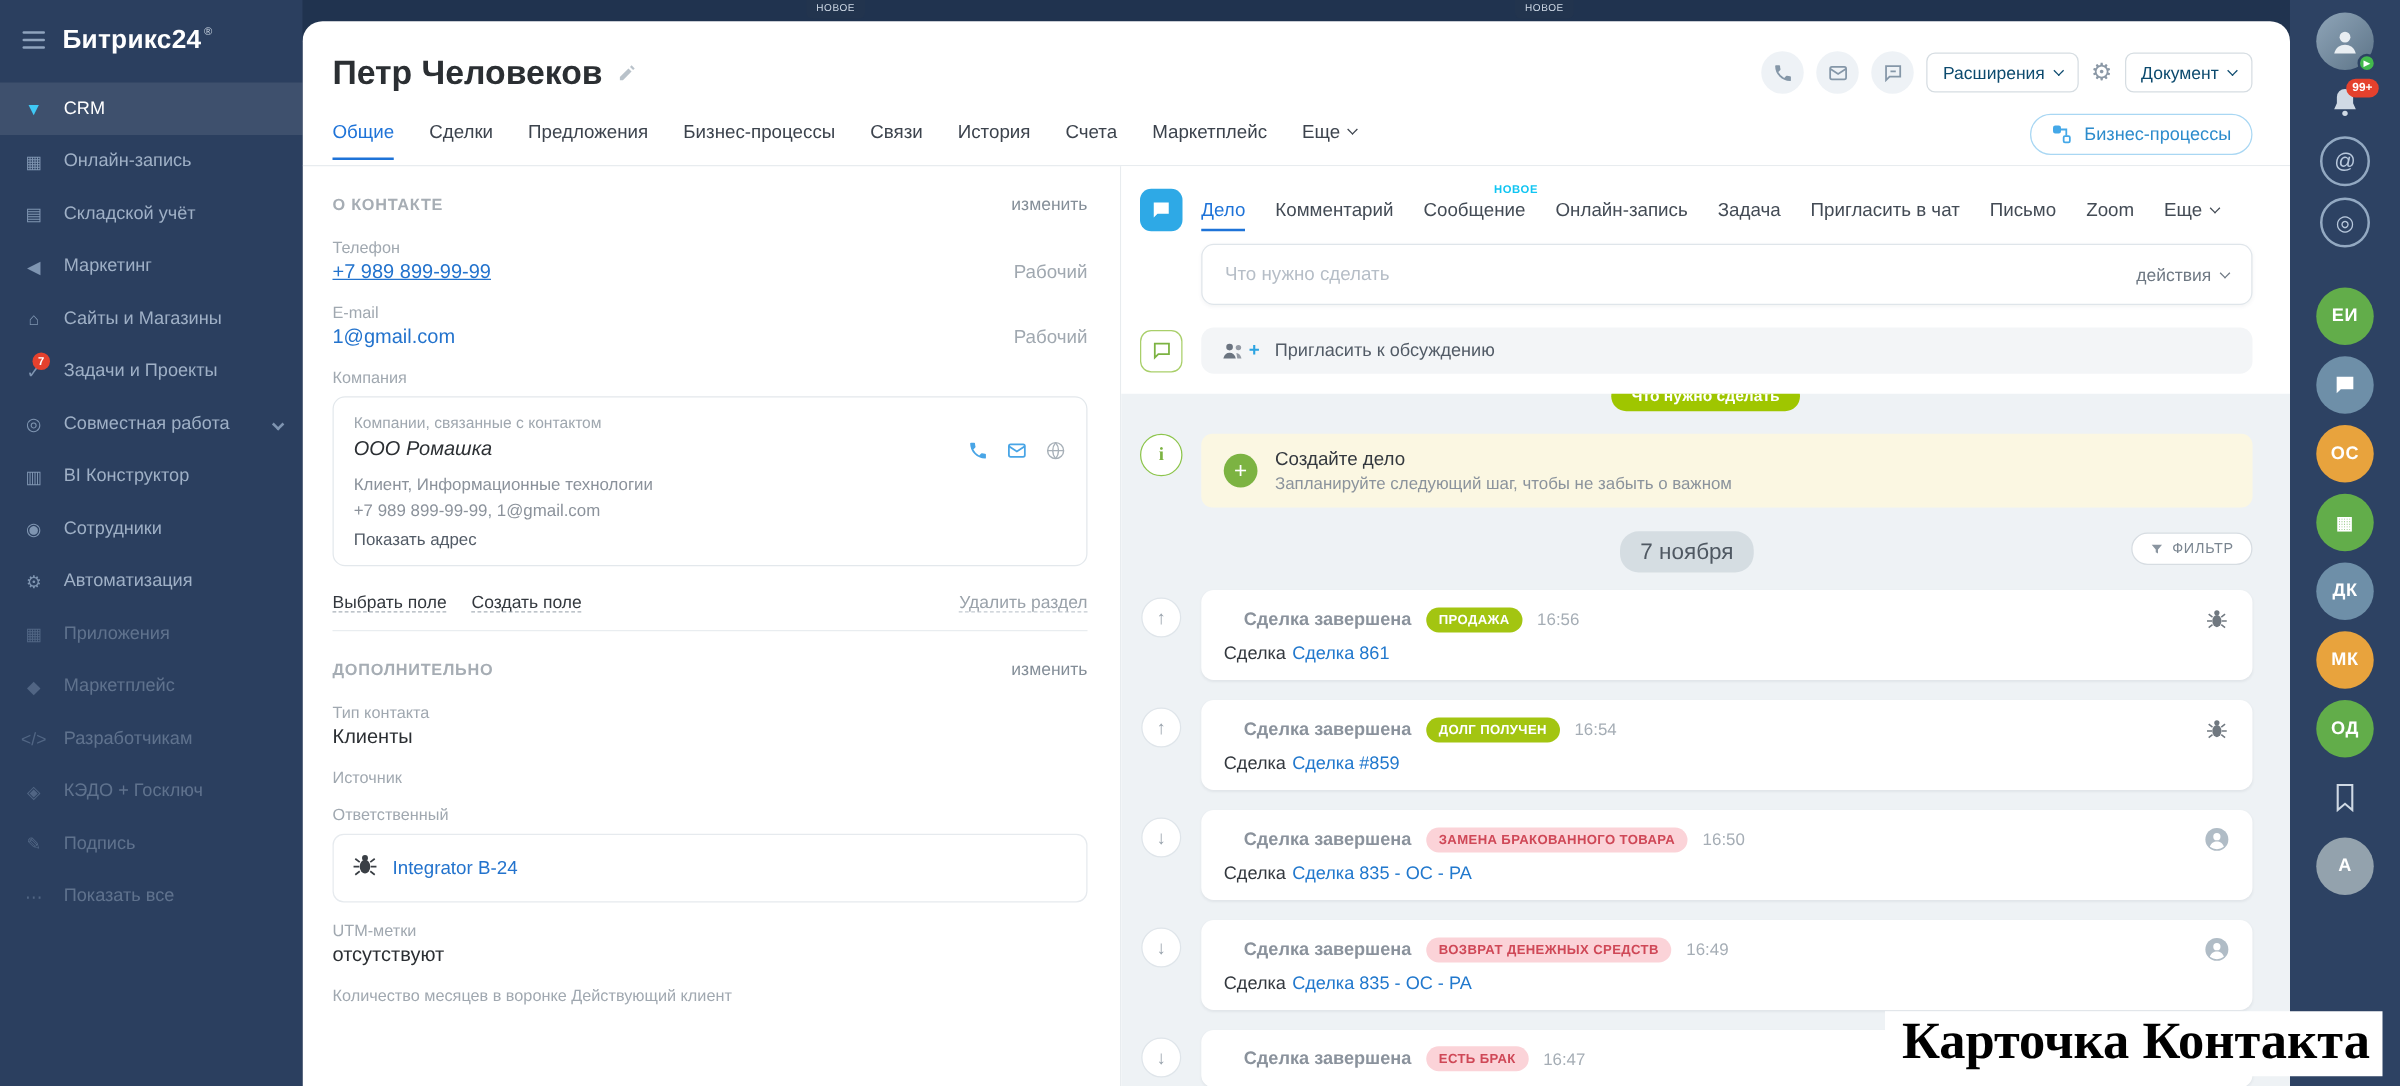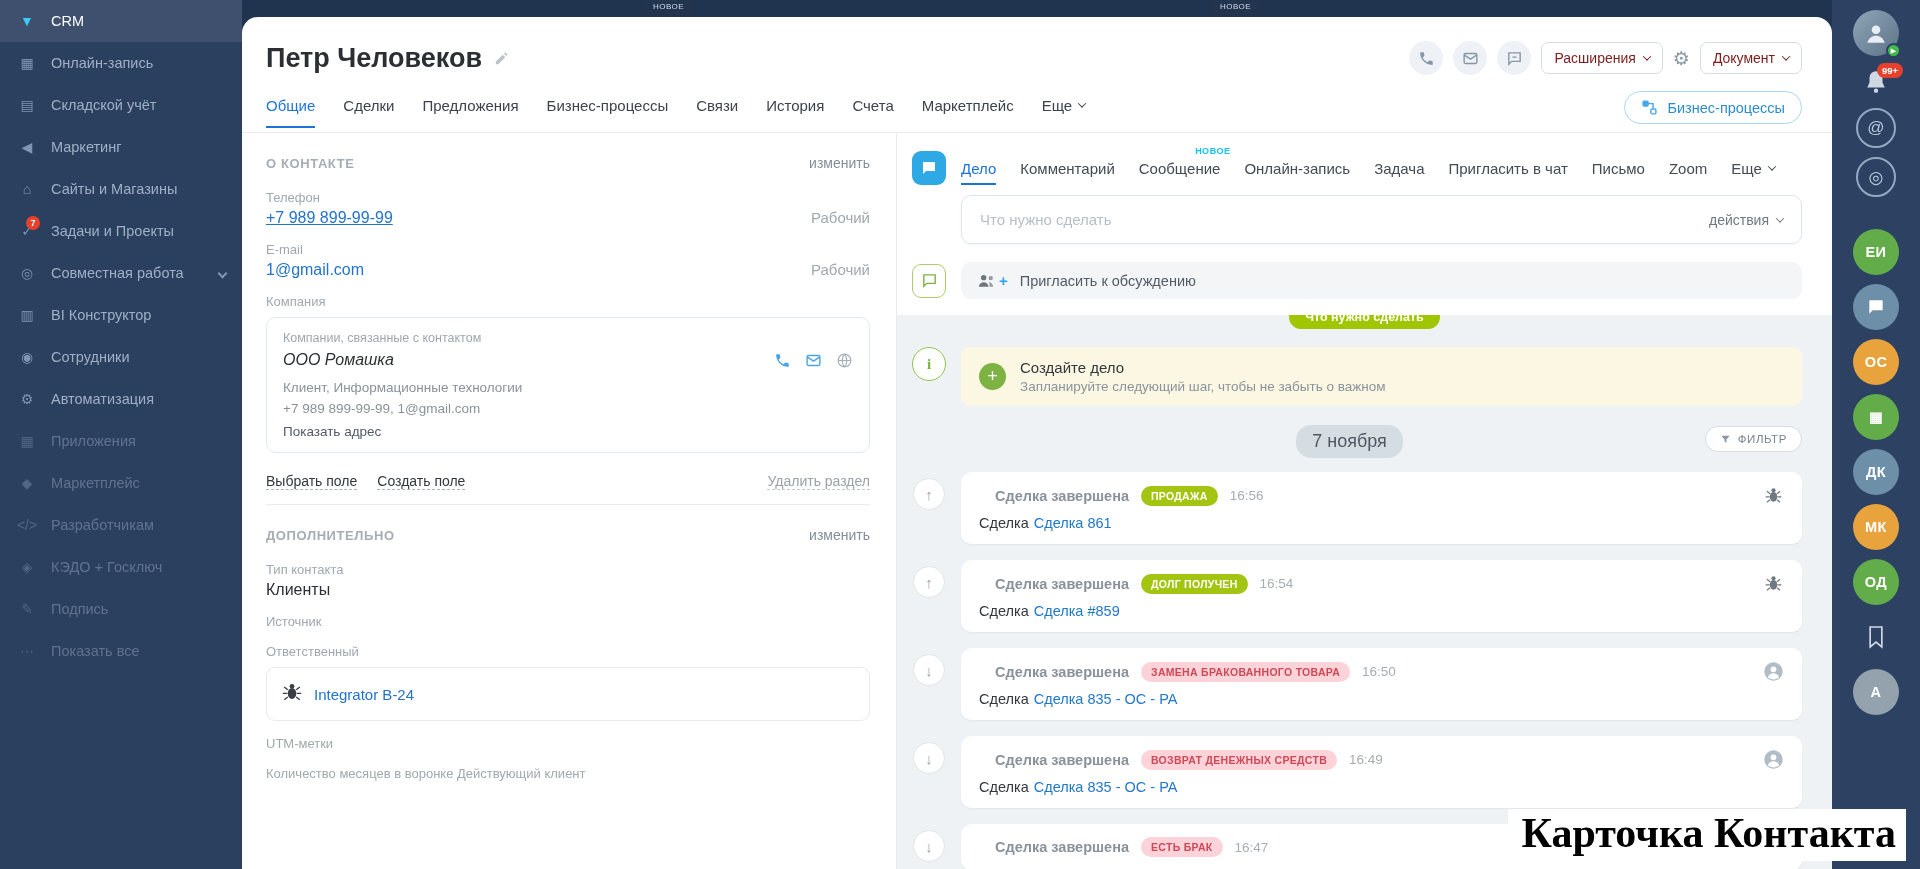--- a/index.html
+++ b/index.html
@@ -41,21 +41,21 @@
   
   .title-row { display:flex; align-items:center; padding:24px 30px 6px 24px; }
   .page-title { font-size:27px; font-weight:600; color:#2b2f33; }
   .title-pencil { margin-left:12px; color:#b9c2ca; display:inline-flex; cursor:pointer; }
   .title-pencil svg { width:15px; height:15px; }
   .hdr-actions { margin-left:auto; display:flex; align-items:center; gap:10px; }
   .circle-btn { width:34px; height:34px; border-radius:50%; background:#eef2f6; border:none;
     color:#8597a8; display:flex; align-items:center; justify-content:center; cursor:pointer; }
   .circle-btn svg { width:17px; height:17px; }
   .pill-select { display:flex; align-items:center; gap:8px; border:1px solid #d6dde2;
-    border-radius:7px; padding:7px 12px; font-size:14px; color:#7f1d1d; background:#fff;
+    border-radius:7px; padding:7px 12px; font-size:14px; color:#0c4a6e; background:#fff;
     cursor:pointer; }
   .gear-btn { background:none; border:none; color:#8b98a6; font-size:19px; cursor:pointer; }
   .chev { display:inline-block; width:6px; height:6px; border-right:1.6px solid currentColor;
     border-bottom:1.6px solid currentColor; transform:rotate(45deg) translate(-1px,-1px); }
 
   
   .tabs-row { display:flex; align-items:center; gap:28px; padding:10px 30px 0 24px;
     border-bottom:1px solid #e8ecef; }
   .tab { font-size:15px; color:#3c434d; padding-bottom:13px; cursor:pointer; position:relative;
     display:flex; align-items:center; gap:7px; white-space:nowrap; }
@@ -217,20 +217,28 @@
 </style>
 </head>
 <body>
 
 <div class="screen">
 
   <div class="top-notch n1">НОВОЕ</div>
   <div class="top-notch n2">НОВОЕ</div>
 
   <aside class="sidebar">
+    <div class="brand-row">
+      <span class="burger">
+          <i></i>
+          <i></i>
+          <i></i>
+        </span>
+      <span><span class="brand">Битрикс24</span><span class="brand-sup">®</span></span>
+    </div>
     <nav>
       <div class="sb-item active">
         <span class="sb-ico">▼</span>
         <span>CRM</span>
       </div>
       <div class="sb-item">
         <span class="sb-ico">▦</span>
         <span>Онлайн-запись</span>
       </div>
       <div class="sb-item">
@@ -466,20 +474,23 @@
                     <circle cx="12" cy="5.8" r="2.6" fill="#3a3f45"></circle>
                     <path d="M7.4 9.5 3.5 6.5M7 13.5H2M7.4 17.5l-3.9 3M16.6 9.5l3.9-3M17 13.5h5M16.6 17.5l3.9 3" stroke="#3a3f45" stroke-width="1.5" fill="none"></path>
                   </svg>
               </span>
               <span class="owner-link">Integrator B-24</span>
             </div>
           </div>
 
           <div class="field">
             <div class="field-label">UTM-метки</div>
+            <div class="field-valrow">
+                <span class="field-value">отсутствуют</span>
+              </div>
           </div>
 
           <div class="field">
             <div class="field-label">Количество месяцев в воронке Действующий клиент</div>
           </div>
         </div>
 
         <div class="timeline">
 
           <div class="tl-row tl-tabs-row">

